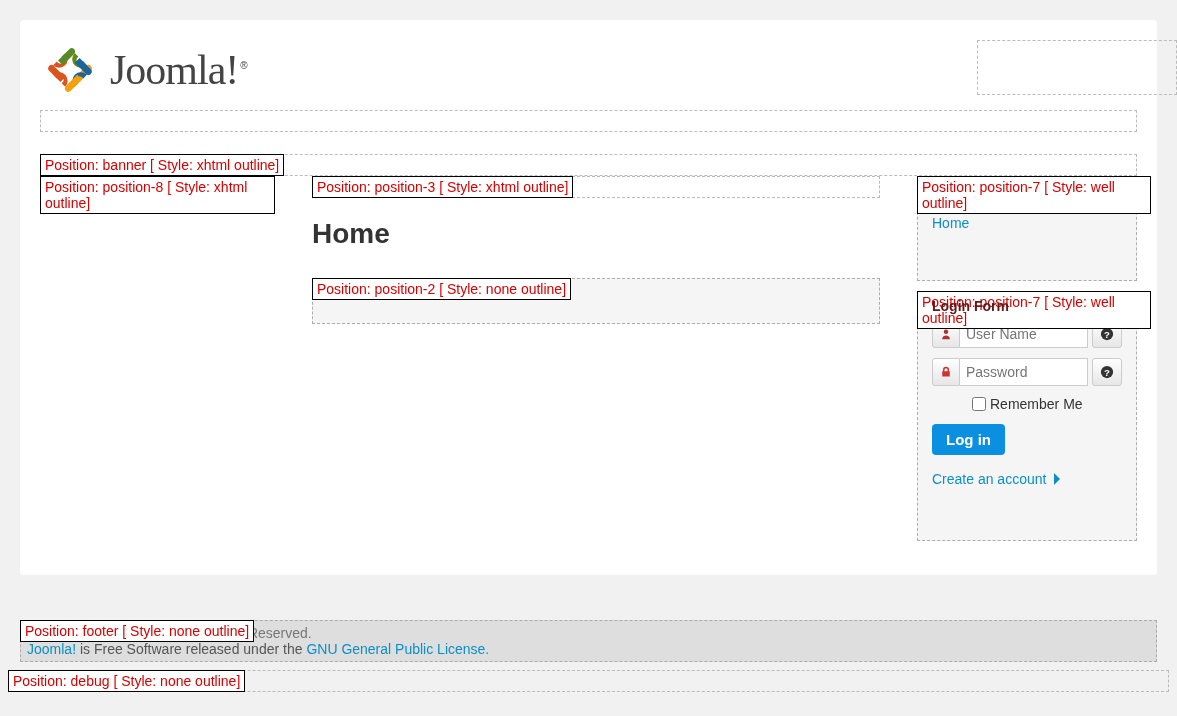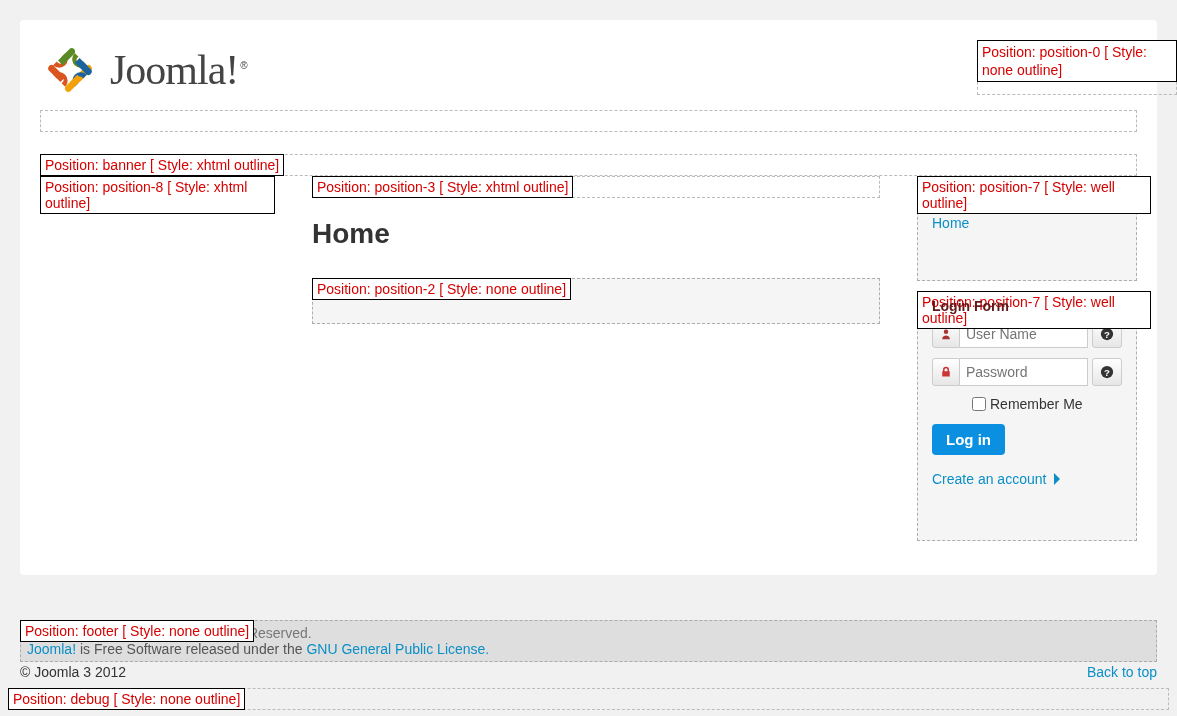--- a/index.html
+++ b/index.html
@@ -62,21 +62,20 @@
     .pos-debug .pos-outline { height: 22px; }
     .pos-debug .pos-label { position: absolute; top: 0; left: 0; }
   </style>
 </head>
 <body>
 
 <div class="page">
   <div class="main-container">
     <div class="pos-0">
       <div class="pos-outline"></div>
-      <div class="pos-label">Position: position-0 [ Style: none outline]</div>
     </div>
 
     <div class="logo-row">
       <svg class="logo-svg" viewBox="0 0 100 100">
         <g transform="translate(50,50)">
           <path d="M-8,-28 a14,14 0 1,1 -20,20 l6,-6 a6,6 0 1,0 8,-8 z M-28,-8 l20,20 l-8,8 l-20,-20 a6,6 0 0,1 8,-8" fill="#d9541e"></path>
           <path d="M8,-28 a14,14 0 1,0 20,20 l-6,-6 a6,6 0 1,1 -8,-8 z M28,-8 l-20,20 l8,8 l20,-20 a6,6 0 0,0 -8,-8" fill="#f2a208" transform="rotate(0)"></path>
           <path d="M-8,-28 a14,14 0 1,1 -20,20 l6,-6 a6,6 0 1,0 8,-8 z" fill="#5a8a26" transform="rotate(90)"></path>
           <path d="M-28,-8 l20,20 l-8,8 l-20,-20 a6,6 0 0,1 8,-8" fill="#5a8a26" transform="rotate(90)"></path>
           <path d="M-8,-28 a14,14 0 1,1 -20,20 l6,-6 a6,6 0 1,0 8,-8 z" fill="#1c64a0" transform="rotate(180)"></path>
@@ -176,22 +175,18 @@
   <div class="footer-zone">
     <div class="pos-footer">
       <div class="pos-outline">
         <div class="footer-text">s Reserved.</div>
         <div class="footer-line2">
           <a href="#">Joomla!</a><span> is Free Software released under the </span><a href="#">GNU General Public License.</a>
         </div>
       </div>
       <div class="pos-label">Position: footer [ Style: none outline]</div>
     </div>
-    <div class="copyright-row">
-      <span class="copyright">© Joomla 3 2012</span>
-      <a href="#" class="back-top">Back to top</a>
-    </div>
     <div class="pos-debug">
       <div class="pos-outline"></div>
       <div class="pos-label">Position: debug [ Style: none outline]</div>
     </div>
   </div>
 </div>
 
 </body></html>

